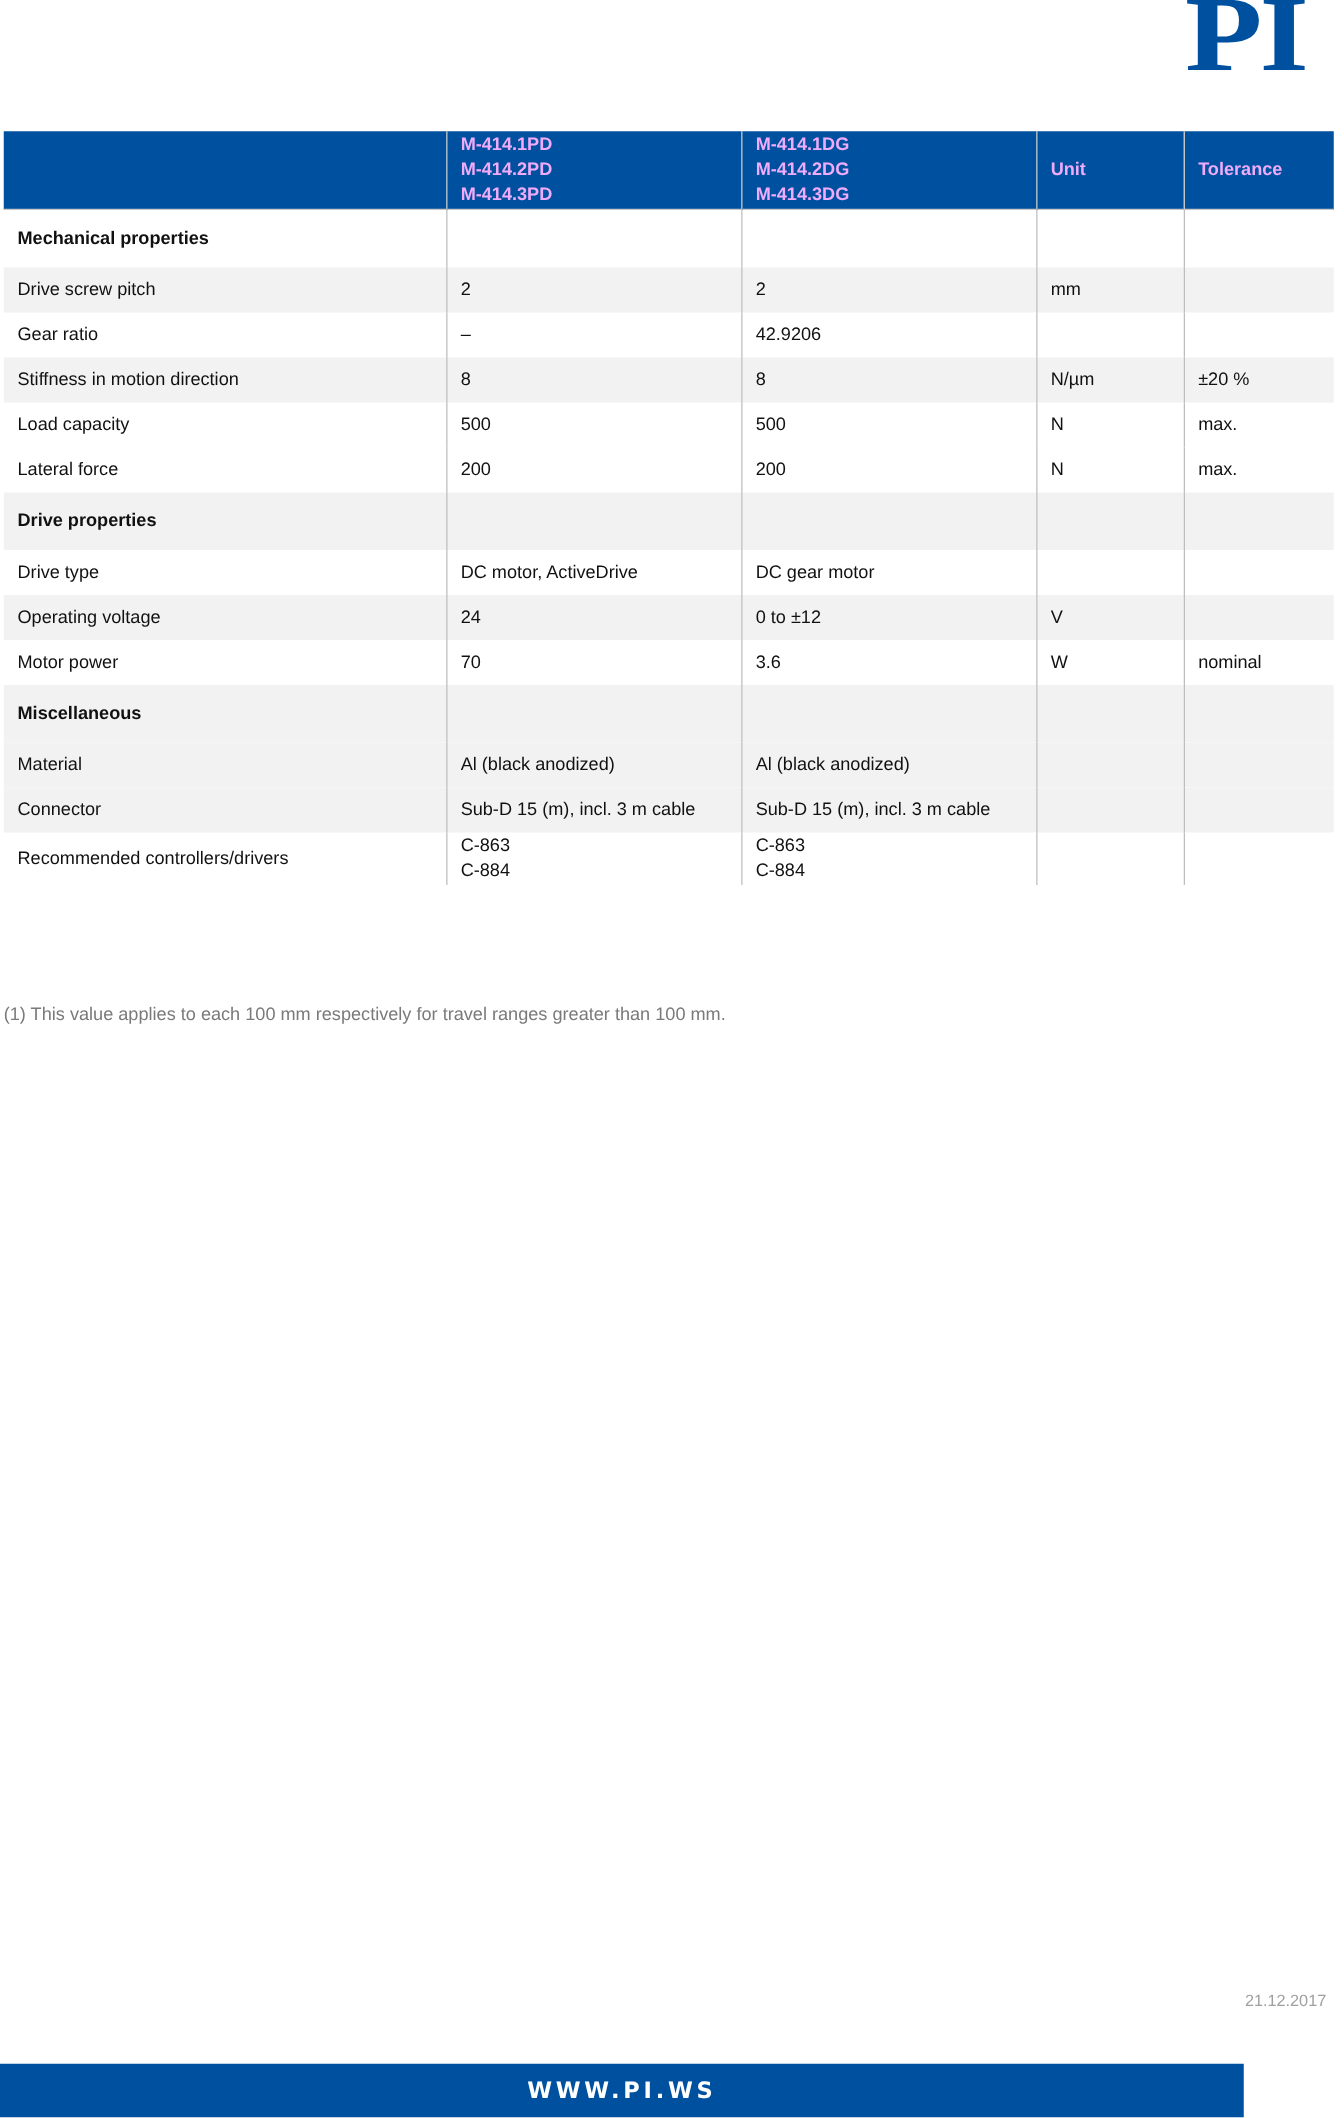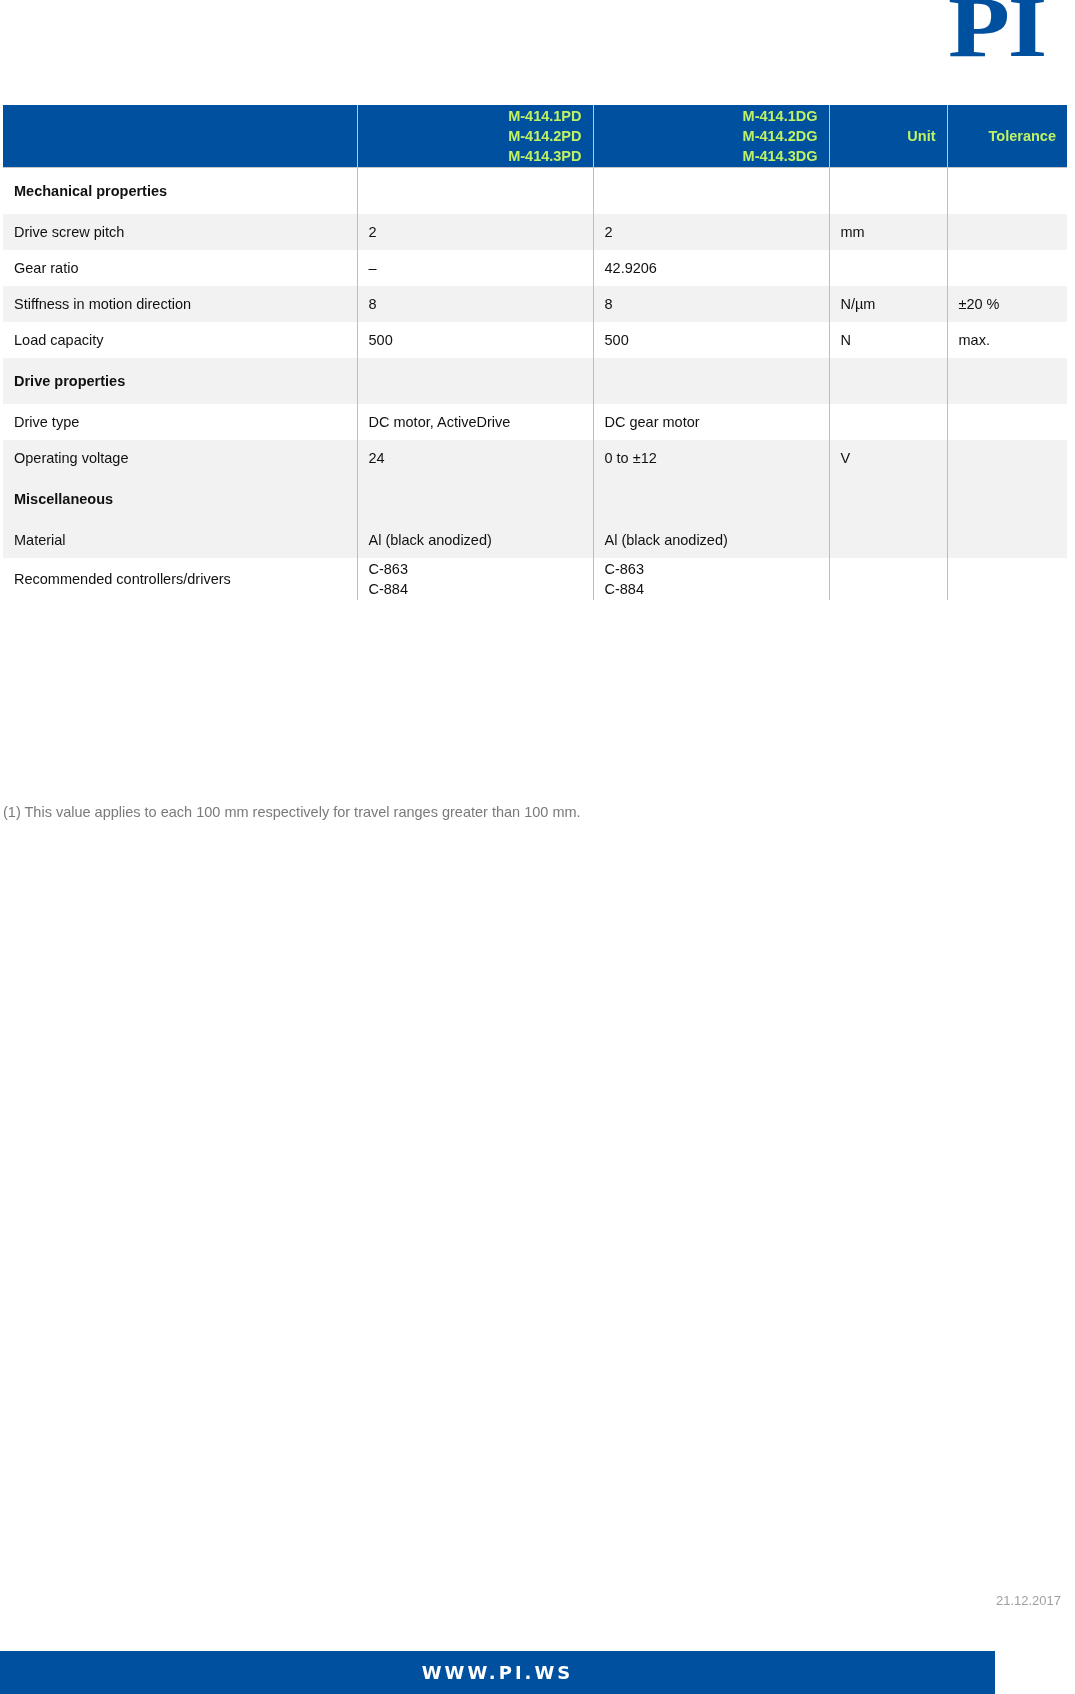--- a/index.html
+++ b/index.html
@@ -17,21 +17,21 @@
   table.spec {
     position: absolute; top: 105px; left: 3px; width: 1064px;
     border-collapse: collapse; table-layout: fixed; font-size: 14.5px;
   }
   table.spec col.c0 { width: 354px; }
   table.spec col.c1 { width: 236px; }
   table.spec col.c2 { width: 236px; }
   table.spec col.c3 { width: 118px; }
   table.spec col.c4 { width: 120px; }
   table.spec th {
-    background: #0050a0; color: #bef264; font-weight: bold; text-align: right;
+    background: #0050a0; color: #f0abfc; font-weight: bold; text-align: left;
     padding: 0 11px; height: 62px; vertical-align: middle;
     border-left: 1px solid #c6c6c6; line-height: 20px; font-size: 14.5px;
   }
   table.spec th:first-child { border-left: none; }
   table.spec td {
     padding: 0 11px; height: 36px; vertical-align: middle;
     border-left: 1px solid #bdbdbd; line-height: 20px;
   }
   table.spec td:first-child { border-left: none; }
   table.spec tr.section td { height: 46px; font-weight: bold; }
@@ -112,20 +112,27 @@
       <td>N/µm</td>
       <td>±20 %</td>
     </tr>
     <tr>
       <td>Load capacity</td>
       <td>500</td>
       <td>500</td>
       <td>N</td>
       <td>max.</td>
     </tr>
+    <tr>
+      <td>Lateral force</td>
+      <td>200</td>
+      <td>200</td>
+      <td>N</td>
+      <td>max.</td>
+    </tr>
 
     <tr class="section shade">
       <td>Drive properties</td>
         <td></td>
         <td></td>
         <td></td>
         <td></td>
     </tr>
     <tr>
       <td>Drive type</td>
@@ -134,32 +141,46 @@
       <td></td>
       <td></td>
     </tr>
     <tr class="shade">
       <td>Operating voltage</td>
       <td>24</td>
       <td>0 to ±12</td>
       <td>V</td>
       <td></td>
     </tr>
+    <tr>
+      <td>Motor power</td>
+      <td>70</td>
+      <td>3.6</td>
+      <td>W</td>
+      <td>nominal</td>
+    </tr>
 
     <tr class="section shade">
       <td>Miscellaneous</td>
         <td></td>
         <td></td>
         <td></td>
         <td></td>
     </tr>
     <tr class="shade">
       <td>Material</td>
       <td>Al (black anodized)</td>
       <td>Al (black anodized)</td>
+      <td></td>
+      <td></td>
+    </tr>
+    <tr class="shade">
+      <td>Connector</td>
+      <td>Sub-D 15 (m), incl. 3 m cable</td>
+      <td>Sub-D 15 (m), incl. 3 m cable</td>
       <td></td>
       <td></td>
     </tr>
     <tr class="tall">
       <td>Recommended controllers/drivers</td>
       <td class="stack">
         <span>C-863</span>
         <span>C-884</span>
       </td>
       <td class="stack">

